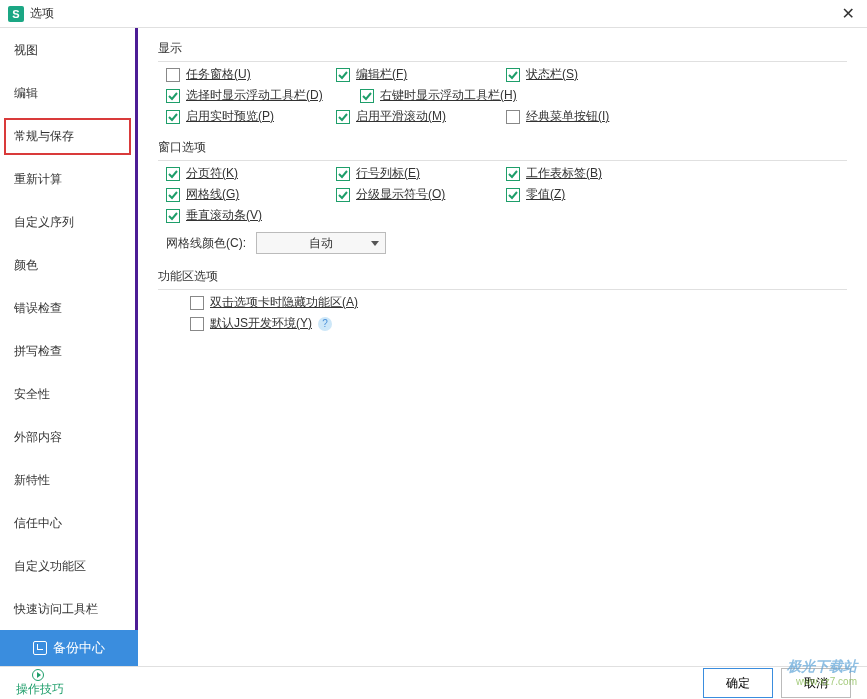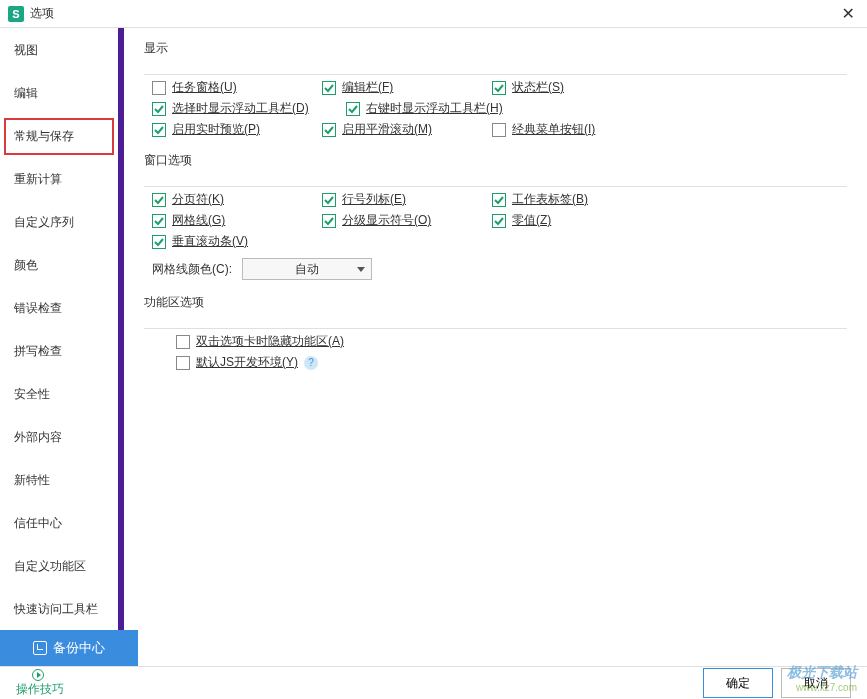--- a/index.html
+++ b/index.html
@@ -4,30 +4,30 @@
 <style>
 * { box-sizing: border-box; margin: 0; padding: 0; font-family: "Microsoft YaHei", sans-serif; }
 body { background: #fff; width: 867px; height: 699px; position: relative; overflow: hidden; }
 
 .titlebar { height: 28px; background: #fff; border-bottom: 1px solid #e0e0e0; display: flex; align-items: center; padding: 0 8px; }
 .titlebar .app-icon { width: 16px; height: 16px; background: #1ba784; border-radius: 2px; display: flex; align-items: center; justify-content: center; color: #fff; font-size: 11px; font-weight: bold; margin-right: 6px; }
 .titlebar .title { font-size: 12px; color: #333; }
 .titlebar .close { margin-left: auto; font-size: 16px; color: #333; cursor: pointer; padding: 0 4px; }
 
 .main { display: flex; height: 638px; }
-.sidebar { width: 124px; border-right: 6px solid #4c1d95; padding-top: 6px; position: relative; }
+.sidebar { width: 138px; border-right: 3px solid #4c1d95; padding-top: 6px; position: relative; }
 .sidebar-item { padding: 8px 14px; font-size: 12px; color: #333; cursor: pointer; margin-bottom: 10px; }
 .sidebar-item.highlighted { border: 2px solid #d93a3a; margin: -2px 4px 8px 4px; padding: 8px 8px; }
 
 .backup-btn { position: absolute; bottom: 0; left: 0; width: 138px; height: 36px; background: #3a8dde; color: #fff; display: flex; align-items: center; justify-content: center; font-size: 13px; cursor: pointer; }
 .backup-btn .icon { margin-right: 6px; display:inline-block; width:14px; height:14px; border:1.5px solid #fff; border-radius:2px; position:relative; }
 .backup-btn .icon:after { content:""; position:absolute; left:3px; top:2px; width:5px; height:5px; border-left:1.5px solid #fff; border-bottom:1.5px solid #fff; }
 
 .content { flex: 1; padding: 12px 20px; font-size: 12px; color: #333; }
-.section-title { font-size: 12px; color: #333; margin-bottom: 0; border-bottom: 1px solid #e0e0e0; padding-bottom: 17px; }
+.section-title { font-size: 12px; color: #333; margin-bottom: 0; border-bottom: 1px solid #e0e0e0; padding-bottom: 4px; }
 .section { margin-bottom: 14px; }
 .row { display: flex; margin: 4px 0 4px 8px; }
 .col { width: 170px; display: flex; align-items: center; }
 .col.wide { width: 340px; padding-left: 24px; }
 .checkbox { width: 14px; height: 14px; border: 1px solid #888; margin-right: 6px; display: inline-flex; align-items: center; justify-content: center; background:#fff; flex-shrink:0; }
 .checkbox.checked { border-color: #1e9e6a; }
 .checkbox.checked svg { display:block; }
 .checkbox svg { display:none; width:10px; height:10px; }
 .checkbox.checked svg path { stroke:#1e9e6a; stroke-width:2; fill:none; }
 label { font-size: 12px; color:#333; cursor:pointer;text-decoration:underline; }
@@ -40,21 +40,21 @@
 .help-icon { width:14px; height:14px; border-radius:50%; background:#cde7f8; color:#4a90d9; display:inline-flex; align-items:center; justify-content:center; font-size:10px; margin-left:6px; }
 
 .footer { position:absolute; bottom:0; left:0; right:0; height:33px; border-top:1px solid #e0e0e0; display:flex; align-items:center; padding:0 16px; }
 .tips { display:flex; align-items:center; color:#1e9e6a; font-size:12px; cursor:pointer;flex-direction:column; }
 .tips .play { width:12px; height:12px; border:1.5px solid #1e9e6a; border-radius:50%; margin-right:4px; display:flex; align-items:center; justify-content:center; }
 .tips .play:after { content:""; width:0; height:0; border-top:3px solid transparent; border-bottom:3px solid transparent; border-left:4px solid #1e9e6a; margin-left:1px;}
 .footer .spacer { flex:1; }
 .btn { min-width:70px; height:30px; border:1px solid #bbb; background:#fff; font-size:12px; margin-left:8px; cursor:pointer; padding:0 14px; }
 .btn.primary { border:1px solid #3a8dde; }
 
-.watermark { position:absolute; right:10px; bottom:6px; text-align:right; pointer-events:none; opacity:0.7; }
+.watermark { position:absolute; right:10px; bottom:12px; text-align:right; pointer-events:none; opacity:0.7; }
 .watermark .wm1 { font-size:14px; color:#5fa4d8; font-style:italic; font-weight:bold; }
 .watermark .wm2 { font-size:10px; color:#7cb342; }
 </style>
 </head>
 <body>
 
 <div class="titlebar">
   <div class="app-icon">S</div>
   <div class="title">选项</div>
   <div class="close">✕</div>

